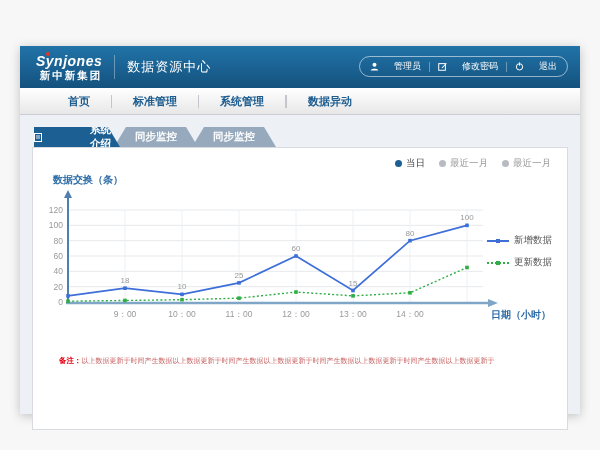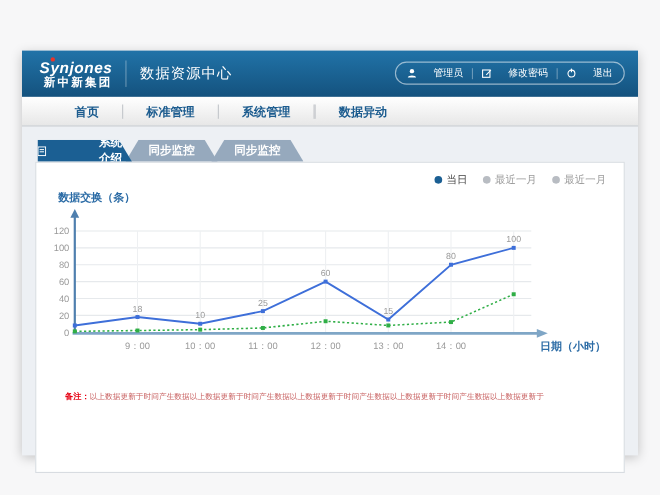--- a/index.html
+++ b/index.html
@@ -213,20 +213,34 @@
             <rect x="23.2" y="111.43333333333334" width="3.6" height="3.6" fill="#2fae46"></rect>
             <rect x="80.2" y="110.66666666666667" width="3.6" height="3.6" fill="#2fae46"></rect>
             <rect x="137.2" y="109.9" width="3.6" height="3.6" fill="#2fae46"></rect>
             <rect x="194.2" y="108.36666666666667" width="3.6" height="3.6" fill="#2fae46"></rect>
             <rect x="251.2" y="102.23333333333333" width="3.6" height="3.6" fill="#2fae46"></rect>
             <rect x="308.2" y="106.06666666666666" width="3.6" height="3.6" fill="#2fae46"></rect>
             <rect x="365.2" y="103" width="3.6" height="3.6" fill="#2fae46"></rect>
             <rect x="422.2" y="77.7" width="3.6" height="3.6" fill="#2fae46"></rect>
           </svg>
 
+        <div class="legend">
+          <div class="legend-item">
+            <span class="legend-line" id="ls0" style="border-top-color: rgb(62, 111, 217); border-top-style: solid;">
+                <i style="background: rgb(62, 111, 217);"></i>
+              </span>
+            <span class="legend-label">新增数据</span>
+          </div>
+          <div class="legend-item">
+            <span class="legend-line" id="ls1" style="border-top-color: rgb(47, 174, 70); border-top-style: dotted;">
+                <i style="background: rgb(47, 174, 70);"></i>
+              </span>
+            <span class="legend-label">更新数据</span>
+          </div>
+        </div>
 
         <div class="note">
           <b>备注：</b><span>以上数据更新于时间产生数据以上数据更新于时间产生数据以上数据更新于时间产生数据以上数据更新于时间产生数据以上数据更新于</span>
         </div>
       </div>
     </div>
   </div>
 </div>
 
 </body></html>

